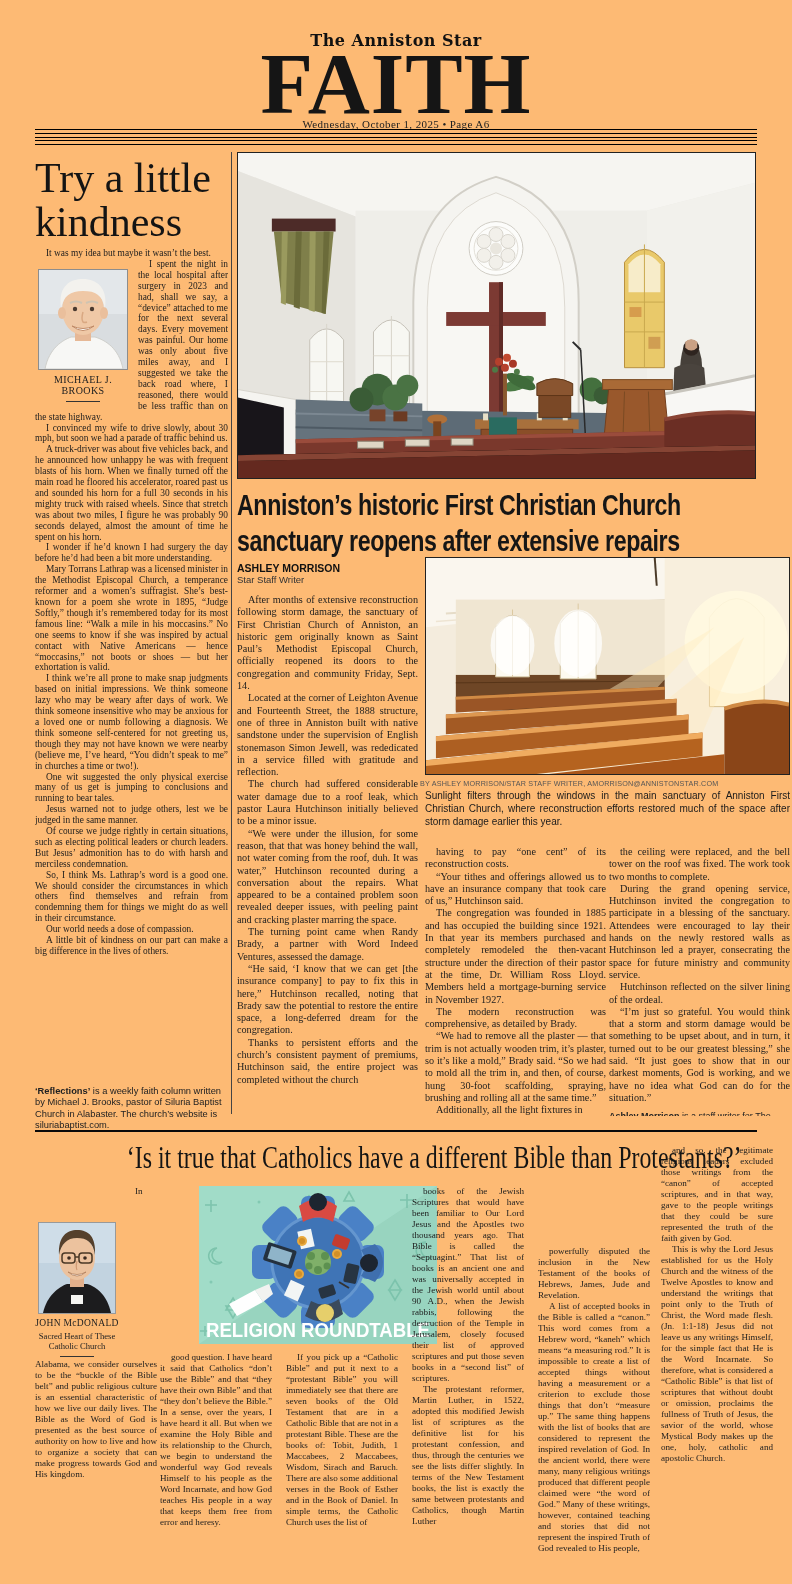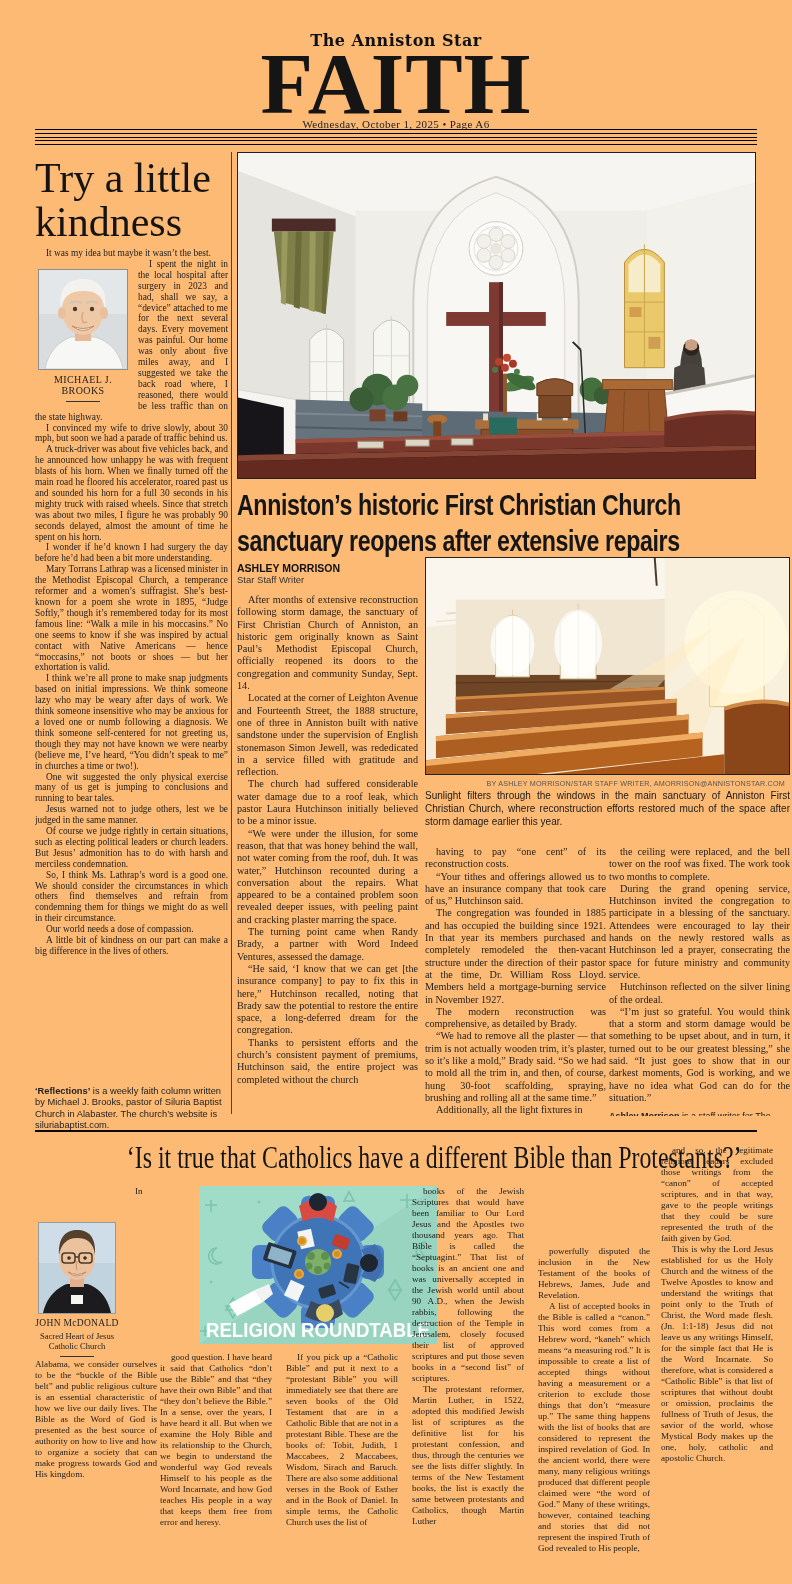--- a/index.html
+++ b/index.html
@@ -41,21 +41,21 @@
   .photo1{top:152px;left:237px;width:519px;height:327px;border:1px solid #222;box-sizing:border-box;}
   .photo1 svg,.photo2 svg{display:block;width:100%;height:100%;}
   .c-headline{top:487px;left:237px;width:520px;}
   .hl-line{display:block;white-space:nowrap;transform:scaleX(.80);transform-origin:0 50%;
     font:700 29px/36px "Liberation Sans",sans-serif;letter-spacing:-.5px;color:#161616;}
   .byline{top:562px;left:237px;width:184px;font-family:"Liberation Sans",sans-serif;}
   .byline .name{font:700 10.5px/12px "Liberation Sans",sans-serif;color:#111;}
   .byline .role{font:400 9.5px/12px "Liberation Sans",sans-serif;color:#333;}
   .c-col1{top:594px;left:237px;width:181px;height:522px;overflow:hidden;}
   .photo2{top:557px;left:425px;width:365px;height:218px;border:1px solid #222;box-sizing:border-box;}
-  .p2-credit{top:779px;left:420px;width:365px;text-align:right;
+  .p2-credit{top:779px;left:420px;width:365px;text-align:left;
     font:400 7.2px/9px "Liberation Sans",sans-serif;color:#555;letter-spacing:.2px;}
   .p2-caption{top:789px;left:425px;width:365px;text-align:justify;
     font:400 10px/13px "Liberation Sans",sans-serif;color:#1b1b1b;}
   .c-col2{top:846px;left:425px;width:181px;height:270px;overflow:hidden;}
   .c-col3{top:846px;left:609px;width:181px;height:270px;overflow:hidden;}
   .tagline{margin-top:7px;font:400 9px/11px "Liberation Sans",sans-serif;color:#222;text-align:left;}
   .tagline b{font-weight:700;}
 
   
   .hr2{top:1130px;left:35px;width:722px;height:2px;background:#0a0a0a;}
@@ -272,21 +272,21 @@
     <span class="hl-line">Anniston’s historic First Christian Church</span>
     <span class="hl-line">sanctuary reopens after extensive repairs</span>
   </div>
 
   <div class="abs byline">
     <div class="name">ASHLEY MORRISON</div>
     <div class="role">Star Staff Writer</div>
   </div>
 
   <div class="abs c-col1 col main-col">
-    <p>After months of extensive reconstruction following storm damage, the sanctuary of First Christian Church of Anniston, an historic gem originally known as Saint Paul’s Methodist Episcopal Church, officially reopened its doors to the congregation and community Sunday, Sept. 14.</p>
+    <p>After months of extensive reconstruction following storm damage, the sanctuary of First Christian Church of Anniston, an historic gem originally known as Saint Paul’s Methodist Episcopal Church, officially reopened its doors to the congregation and community Friday, Sept. 14.</p>
     <p>Located at the corner of Leighton Avenue and Fourteenth Street, the 1888 structure, one of three in Anniston built with native sandstone under the supervision of English stonemason Simon Jewell, was rededicated in a service filled with gratitude and reflection.</p>
     <p>The church had suffered considerable water damage due to a roof leak, which pastor Laura Hutchinson initially believed to be a minor issue.</p>
     <p>“We were under the illusion, for some reason, that that was honey behind the wall, not water coming from the roof, duh. It was water,” Hutchinson recounted during a conversation about the repairs. What appeared to be a contained problem soon revealed deeper issues, with peeling paint and cracking plaster marring the space.</p>
     <p>The turning point came when Randy Brady, a partner with Word Indeed Ventures, assessed the damage.</p>
     <p>“He said, ‘I know that we can get [the insurance company] to pay to fix this in here,” Hutchinson recalled, noting that Brady saw the potential to restore the entire space, a long-deferred dream for the congregation.</p>
     <p>Thanks to persistent efforts and the church’s consistent payment of premiums, Hutchinson said, the entire project was completed without the church</p>
   </div>
 
   <div class="abs photo2">
     <svg viewBox="0 0 365 218" preserveAspectRatio="none">
@@ -365,21 +365,21 @@
         <path d="M20,32 C19,13 28,7 38,7 C50,7 57,14 56,32 C54,19 48,15 38,15 C28,15 22,21 20,32 Z" fill="#55402c"></path>
         <rect x="23" y="30" width="13" height="10" rx="3" fill="none" stroke="#4a3826" stroke-width="1.5"></rect>
         <rect x="40" y="30" width="13" height="10" rx="3" fill="none" stroke="#4a3826" stroke-width="1.5"></rect>
         <line x1="36" y1="34" x2="40" y2="34" stroke="#4a3826" stroke-width="1.5"></line>
         <circle cx="30" cy="35" r="1.8" fill="#3a2a20"></circle>
         <circle cx="46" cy="35" r="1.8" fill="#3a2a20"></circle>
         <path d="M38,38 q-1.5,6 0,9" stroke="#cf9a74" fill="none" stroke-width="1.2"></path>
         <path d="M29,49 q9,8 18,0 q-9,5 -18,0 Z" fill="#fff" stroke="#b07c58" stroke-width=".8"></path>
       </svg>
       <div class="mcd-name">JOHN McDONALD</div>
-      <div class="mcd-org">Sacred Heart of Jesus Catholic Church</div>
+      <div class="mcd-org">Sacred Heart of These Catholic Church</div>
       <div class="cap-rule"></div>
     </div>
     <p>In Alabama, we consider ourselves to be the “buckle of the Bible belt” and public religious culture is an essential characteristic of how we live our daily lives. The Bible as the Word of God is presented as the best source of authority on how to live and how to organize a society that can make progress towards God and His kingdom.</p>
   </div>
 
   <div class="abs rt-illo">
     <svg viewBox="0 0 238 158">
       <rect width="238" height="158" fill="#98d4bf"></rect>
       <polygon points="0,0 238,0 0,158" fill="#a4ddca" opacity=".8"></polygon>
       <g stroke="#77c0a8" stroke-width="1.6" fill="none" opacity=".85">

